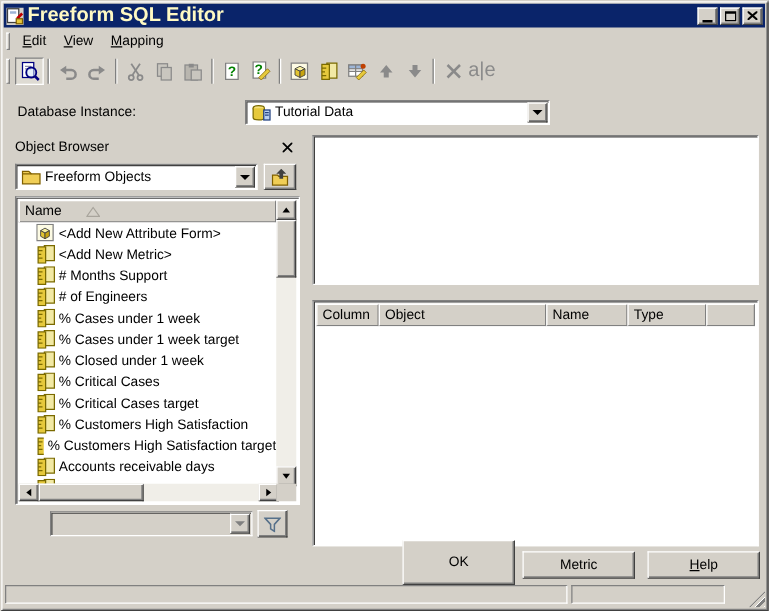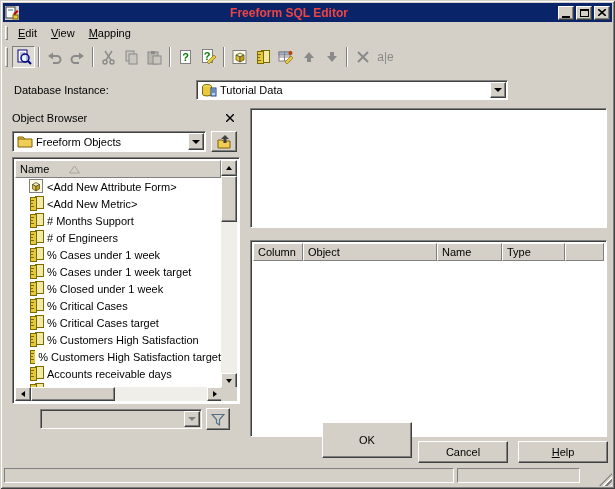--- a/index.html
+++ b/index.html
@@ -6,21 +6,21 @@
   *{box-sizing:border-box;font-family:"Liberation Sans",sans-serif;}
   .window{position:relative;width:615px;height:489px;background:#d4d0c8;overflow:hidden;
     box-shadow:inset 1px 1px 0 #d4d0c8, inset -1px -1px 0 #404040,
                inset 2px 2px 0 #fff, inset -2px -2px 0 #808080;
     font-size:11px;color:#000;}
   .abs{position:absolute;}
   .r2{border:1px solid;border-color:#fff #404040 #404040 #fff;box-shadow:inset -1px -1px 0 #808080, inset 1px 1px 0 #d4d0c8;}
   .s2{border:1px solid;border-color:#808080 #fff #fff #808080;box-shadow:inset 1px 1px 0 #404040;}
   
   .titlebar{left:3px;top:3px;right:3px;height:19px;background:#0a246a;display:flex;align-items:center;padding:0 2px;}
-  .title-text{color:#ef4444;font-weight:bold;font-size:12px;margin-left:3px;flex:1;white-space:nowrap;text-align:center;}
+  .title-text{color:#fef9c3;font-weight:bold;font-size:16px;margin-left:3px;flex:1;white-space:nowrap;}
   .wbtn{width:16px;height:14px;background:#d4d0c8;display:flex;align-items:center;justify-content:center;margin-left:2px;}
   
   .menubar{left:3px;top:23px;right:3px;height:20px;display:flex;align-items:center;}
   .menu-item{display:inline-block;padding:2px 7px;}
   .fl::first-letter{text-decoration:underline;}
   .grip{width:3px;height:14px;border:1px solid;border-color:#fff #808080 #808080 #fff;margin:0 3px 0 2px;}
   .toolbar{left:3px;top:44px;right:3px;height:26px;display:flex;align-items:center;}
   .tbtn{width:23px;height:22px;border:1px solid transparent;display:flex;align-items:center;justify-content:center;}
   .tbtn.pressed{border-color:#808080 #fff #fff #808080;background:#dedbd3;}
   .tsep{width:2px;height:20px;border-left:1px solid #808080;border-right:1px solid #fff;margin:0 3px;}
@@ -193,27 +193,27 @@
     </span>
     <span class="tsep"></span>
     <span class="tbtn">
       <svg width="14" height="14">
           <g stroke="#8a8a8a" stroke-width="2">
             <line x1="2" y1="2" x2="12" y2="12"></line>
             <line x1="12" y1="2" x2="2" y2="12"></line>
           </g>
         </svg>
     </span>
-    <span class="tbtn" style="color:#8a8a8a;font-size:12px;">
+    <span class="tbtn" style="color:#8a8a8a;font-size:16px;">
       <span>a|e</span>
     </span>
   </div>
 
   <div class="abs" style="left:14px;top:84px;">Database Instance:</div>
-  <div class="abs combo s2" style="left:196px;top:80px;width:312px;height:20px;">
+  <div class="abs combo s2" style="left:196px;top:80px;width:244px;height:20px;">
     <span style="display:inline-flex;margin-left:2px;">
       <svg width="16" height="15">
           <ellipse cx="6" cy="3.5" rx="4.5" ry="2" fill="#f5e07a" stroke="#7a6a00"></ellipse>
           <path d="M1.5 3.5 v7.5 a4.5 2 0 0 0 9 0 v-7.5" fill="#e6c93c" stroke="#7a6a00"></path>
           <rect x="10" y="5" width="5" height="8" fill="#b8d0f0" stroke="#204080"></rect>
           <line x1="11" y1="7" x2="14" y2="7" stroke="#204080"></line>
           <line x1="11" y1="9" x2="14" y2="9" stroke="#204080"></line>
         </svg>
     </span>
     <span class="ctext">Tutorial Data</span>
@@ -465,25 +465,25 @@
           <span>Name</span>
         </div>
       <div class="colhdr" style="width:63px;">
           <span>Type</span>
         </div>
       <div class="colhdr" style="flex:1;"></div>
     </div>
     <div class="abs" style="left:2px;top:20px;right:2px;bottom:2px;background:#fff;"></div>
   </div>
 
-  <button class="abs pbtn r2" style="left:322px;top:422px;width:90px;height:36px;">
+  <button class="abs pbtn r2" style="left:322px;top:432px;width:90px;height:36px;">
       <span>OK</span>
     </button>
   <button class="abs pbtn r2" style="left:418px;top:441px;width:90px;height:22px;">
-      <span>Cancel</span>
+      <span>Metric</span>
     </button>
   <button class="abs pbtn r2" style="left:518px;top:441px;width:90px;height:22px;">
       <span class="fl" style="display:inline-block;">Help</span>
     </button>
 
   <div class="abs status-cell" style="left:4px;top:468px;width:450px;height:15px;"></div>
   <div class="abs status-cell" style="left:457px;top:468px;width:123px;height:15px;"></div>
   <div class="abs grip-corner" style="right:3px;bottom:3px;width:13px;height:13px;"></div>
 
 </div>

